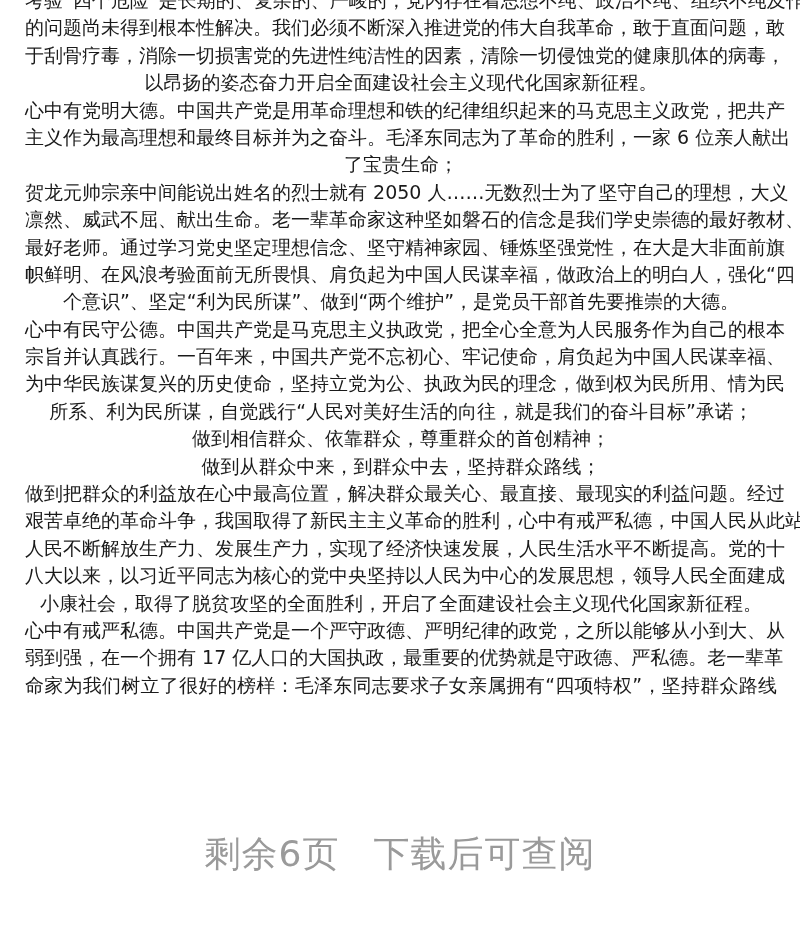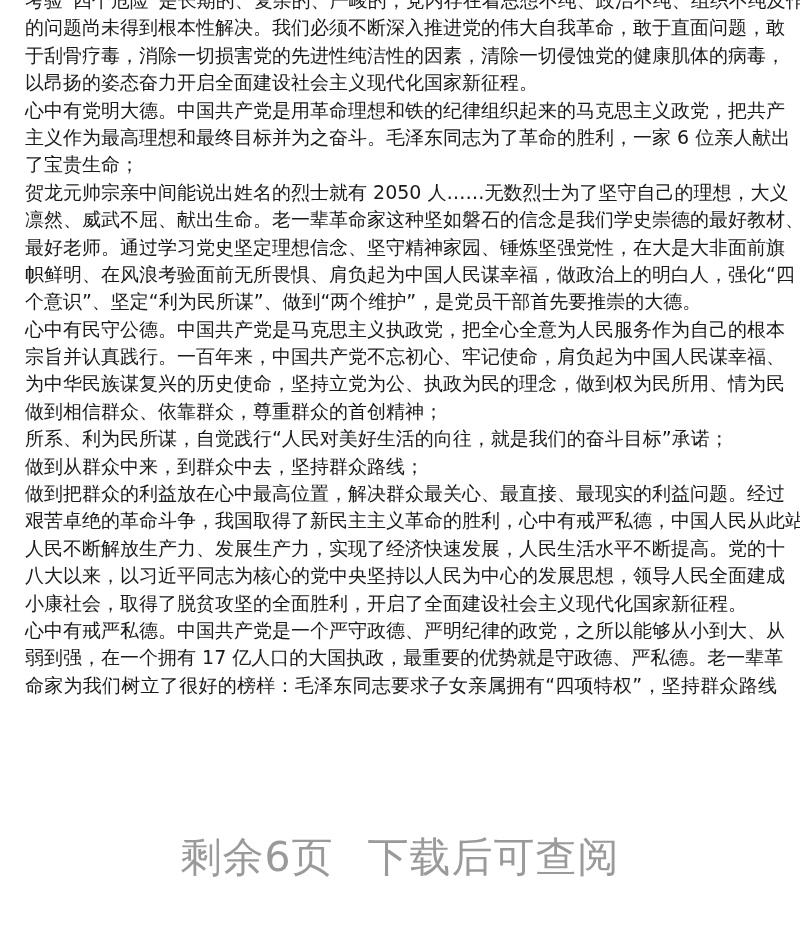--- a/index.html
+++ b/index.html
@@ -1,23 +1,23 @@
 <!DOCTYPE html>
 <html><head>
 <meta charset="utf-8">
 <style>
   html, body { margin: 0; padding: 0; background: #ffffff; }
   body { width: 800px; height: 930px; overflow: hidden; position: relative;
          font-family: "DejaVu Sans", "Liberation Sans", sans-serif; }
   .doc { position: absolute; left: 25px; top: -13px; width: 752px; }
   .line { height: 27.4px; line-height: 27.4px; font-size: 19px; color: #1a1a1a;
-          white-space: nowrap; overflow: visible; }
+          white-space: nowrap; overflow: visible; text-align: center; }
   .line.justify { text-align: justify; text-align-last: justify; }
   .footer-note { position: absolute; left: 0; width: 800px; top: 830px;
-                 text-align: center; font-size: 41px; color: #9a9a9a;
+                 text-align: center; font-size: 36px; color: #9a9a9a;
                  font-family: "DejaVu Sans", "Liberation Sans", sans-serif;
                  letter-spacing: 1px; }
   .footer-note .gap { display: inline-block; width: 34px; }
 </style>
 </head>
 <body>
 
 <div class="doc" id="doc">
     <div class="line justify">考验“四个危险”是长期的、复杂的、严峻的，党内存在着思想不纯、政治不纯、组织不纯及作风不纯</div>
     <div class="line justify">的问题尚未得到根本性解决。我们必须不断深入推进党的伟大自我革命，敢于直面问题，敢</div>
@@ -27,22 +27,22 @@
     <div class="line justify">主义作为最高理想和最终目标并为之奋斗。毛泽东同志为了革命的胜利，一家 6 位亲人献出</div>
     <div class="line">了宝贵生命；</div>
     <div class="line justify">贺龙元帅宗亲中间能说出姓名的烈士就有  2050  人……无数烈士为了坚守自己的理想，大义</div>
     <div class="line justify">凛然、威武不屈、献出生命。老一辈革命家这种坚如磐石的信念是我们学史崇德的最好教材、</div>
     <div class="line justify">最好老师。通过学习党史坚定理想信念、坚守精神家园、锤炼坚强党性，在大是大非面前旗</div>
     <div class="line justify">帜鲜明、在风浪考验面前无所畏惧、肩负起为中国人民谋幸福，做政治上的明白人，强化“四</div>
     <div class="line">个意识”、坚定“利为民所谋”、做到“两个维护”，是党员干部首先要推崇的大德。</div>
     <div class="line justify">心中有民守公德。中国共产党是马克思主义执政党，把全心全意为人民服务作为自己的根本</div>
     <div class="line justify">宗旨并认真践行。一百年来，中国共产党不忘初心、牢记使命，肩负起为中国人民谋幸福、</div>
     <div class="line justify">为中华民族谋复兴的历史使命，坚持立党为公、执政为民的理念，做到权为民所用、情为民</div>
+    <div class="line">所系、利为民所谋，自觉践行“人民对美好生活的向往，就是我们的奋斗目标”承诺；</div>
     <div class="line">做到相信群众、依靠群众，尊重群众的首创精神；</div>
-    <div class="line">所系、利为民所谋，自觉践行“人民对美好生活的向往，就是我们的奋斗目标”承诺；</div>
     <div class="line">做到从群众中来，到群众中去，坚持群众路线；</div>
     <div class="line justify">做到把群众的利益放在心中最高位置，解决群众最关心、最直接、最现实的利益问题。经过</div>
     <div class="line justify">艰苦卓绝的革命斗争，我国取得了新民主主义革命的胜利，心中有戒严私德，中国人民从此站</div>
     <div class="line justify">人民不断解放生产力、发展生产力，实现了经济快速发展，人民生活水平不断提高。党的十</div>
     <div class="line justify">八大以来，以习近平同志为核心的党中央坚持以人民为中心的发展思想，领导人民全面建成</div>
     <div class="line">小康社会，取得了脱贫攻坚的全面胜利，开启了全面建设社会主义现代化国家新征程。</div>
     <div class="line justify">心中有戒严私德。中国共产党是一个严守政德、严明纪律的政党，之所以能够从小到大、从</div>
     <div class="line justify">弱到强，在一个拥有 17 亿人口的大国执政，最重要的优势就是守政德、严私德。老一辈革</div>
     <div class="line justify">命家为我们树立了很好的榜样：毛泽东同志要求子女亲属拥有“四项特权”，坚持群众路线</div>
   </div>

